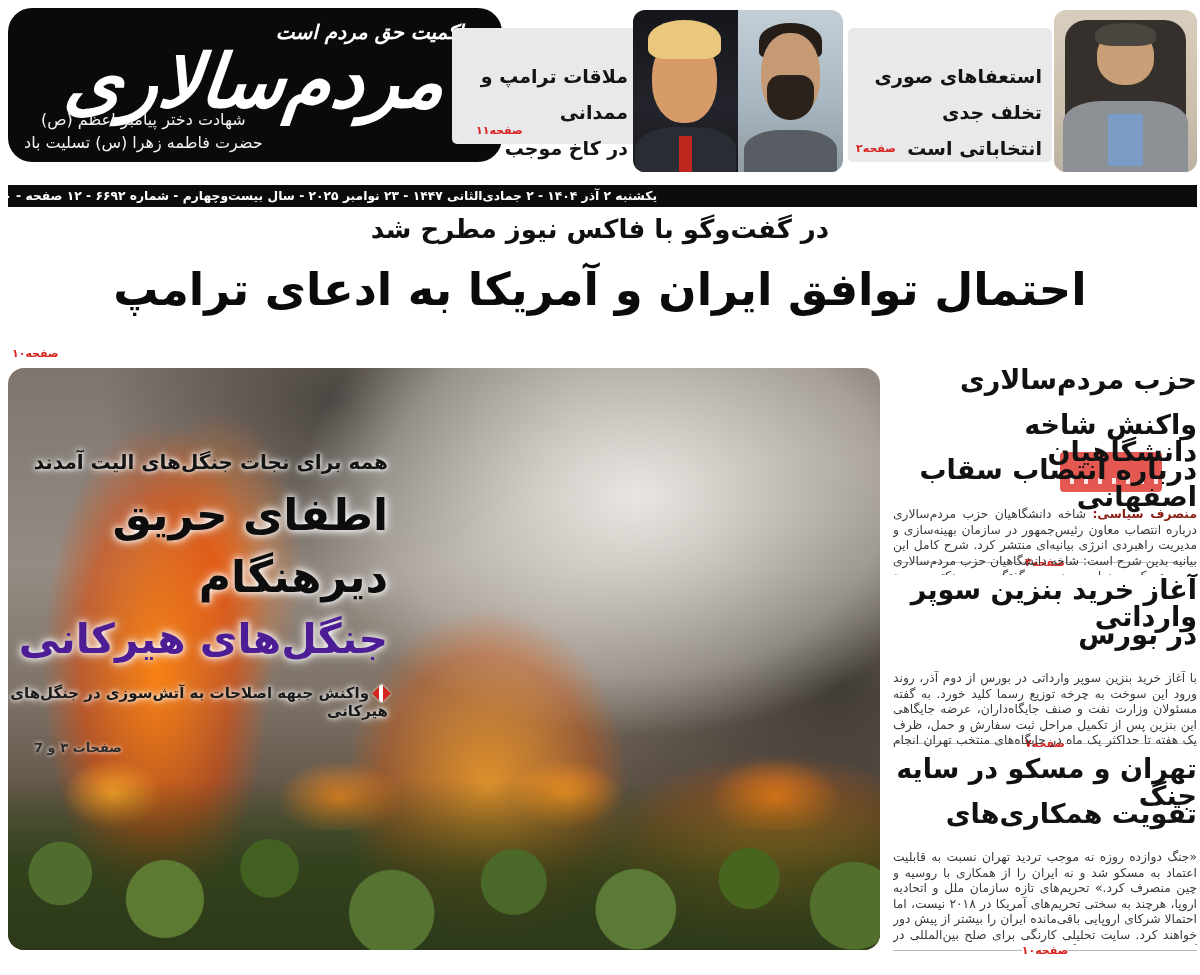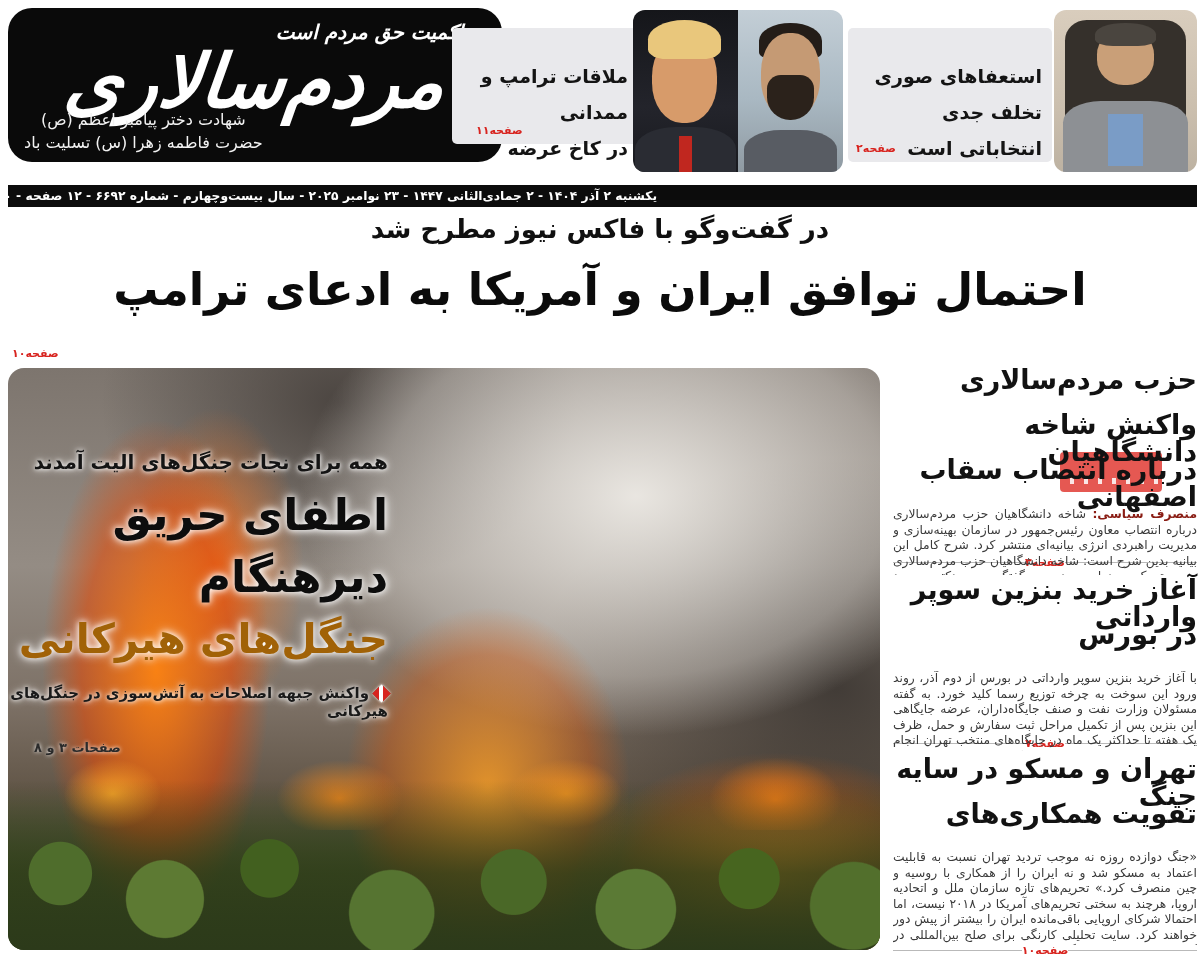--- a/index.html
+++ b/index.html
@@ -78,21 +78,21 @@
       radial-gradient(ellipse 70px 50px at 12% 60%, rgba(255,170,40,.9), transparent 70%),
       radial-gradient(ellipse 90px 55px at 38% 65%, rgba(255,140,25,.85), transparent 70%),
       radial-gradient(ellipse 80px 50px at 64% 60%, rgba(255,155,30,.8), transparent 70%),
       radial-gradient(ellipse 95px 60px at 88% 66%, rgba(255,130,20,.85), transparent 70%);}
   
   .overlay{position:absolute;left:10px;top:450px;width:378px;text-align:right;}
   .ov-line1{font-size:20px;font-weight:900;color:#141414;
             text-shadow:0 0 4px #fff,0 0 8px rgba(255,255,255,.9);}
   .ov-h-black{margin-top:10px;font-size:44px;font-weight:900;color:#0d0d0d;line-height:1.4;
               text-shadow:0 0 6px #fff,0 0 12px rgba(255,255,255,.95);}
-  .ov-h-red{margin-top:4px;font-size:41px;font-weight:900;color:#a16207;line-height:1.4;
+  .ov-h-red{margin-top:4px;font-size:41px;font-weight:900;color:#4c1d95;line-height:1.4;
             text-shadow:0 0 6px #fff,0 0 12px rgba(255,255,255,.95);}
   .ov-sub{margin-top:15px;font-size:15px;font-weight:bold;color:#1a1a1a;
           text-shadow:0 0 4px #fff,0 0 8px rgba(255,255,255,.9);}
   .diamond{display:inline-block;width:13px;height:13px;margin-left:6px;vertical-align:middle;
            background:linear-gradient(45deg,#d8241f 38%,#ffffff 38%,#ffffff 58%,#d8241f 58%);
            transform:rotate(45deg);box-shadow:0 0 3px #fff;}
   .ov-pages{position:absolute;left:24px;top:290px;font-size:13px;font-weight:bold;color:#2b2b2b;
             text-shadow:0 0 4px #fff;}
   
   .col-art{position:absolute;left:893px;width:304px;}
@@ -118,21 +118,21 @@
     <div class="mast-title">مردم‌سالاری</div>
     <div class="condolence">
       <div>شهادت دختر پیامبر اعظم (ص)</div>
       <div>حضرت فاطمه زهرا (س) تسلیت باد</div>
     </div>
   </div>
 
   <div class="teaser teaser-1">
     <div class="teaser-title">
       <div>ملاقات ترامپ و ممدانی</div>
-      <div>در کاخ عرضه</div>
+      <div>در کاخ موجب</div>
     </div>
     <div class="page-tag">صفحه۱۱</div>
   </div>
 
   <div class="photo-frame photos-a">
     <div class="half mamdani">
       <div class="hair"></div>
       <div class="head"></div>
       <div class="beard"></div>
       <div class="suit"></div>
@@ -174,21 +174,21 @@
     <div class="trees"></div>
   </div>
 
   <div class="overlay">
     <div class="ov-line1">همه برای نجات جنگل‌های الیت آمدند</div>
     <div class="ov-h-black">اطفای حریق دیرهنگام</div>
     <div class="ov-h-red">جنگل‌های هیرکانی</div>
     <div class="ov-sub">
       <span class="diamond"></span><span>واکنش جبهه اصلاحات به آتش‌سوزی در جنگل‌های هیرکانی</span>
     </div>
-    <div class="ov-pages">صفحات ۳ و ۸</div>
+    <div class="ov-pages">صفحات ۳ و 7</div>
   </div>
 
   <div class="stamp"></div>
   <div class="col-art" style="top:366px;">
     <div class="col-head">
       <div>حزب مردم‌سالاری</div>
       <div>واکنش شاخه دانشگاهیان</div>
       <div>درباره انتصاب سقاب اصفهانی</div>
     </div>
     <div class="col-body" style="height:68px;margin-top:6px;">

